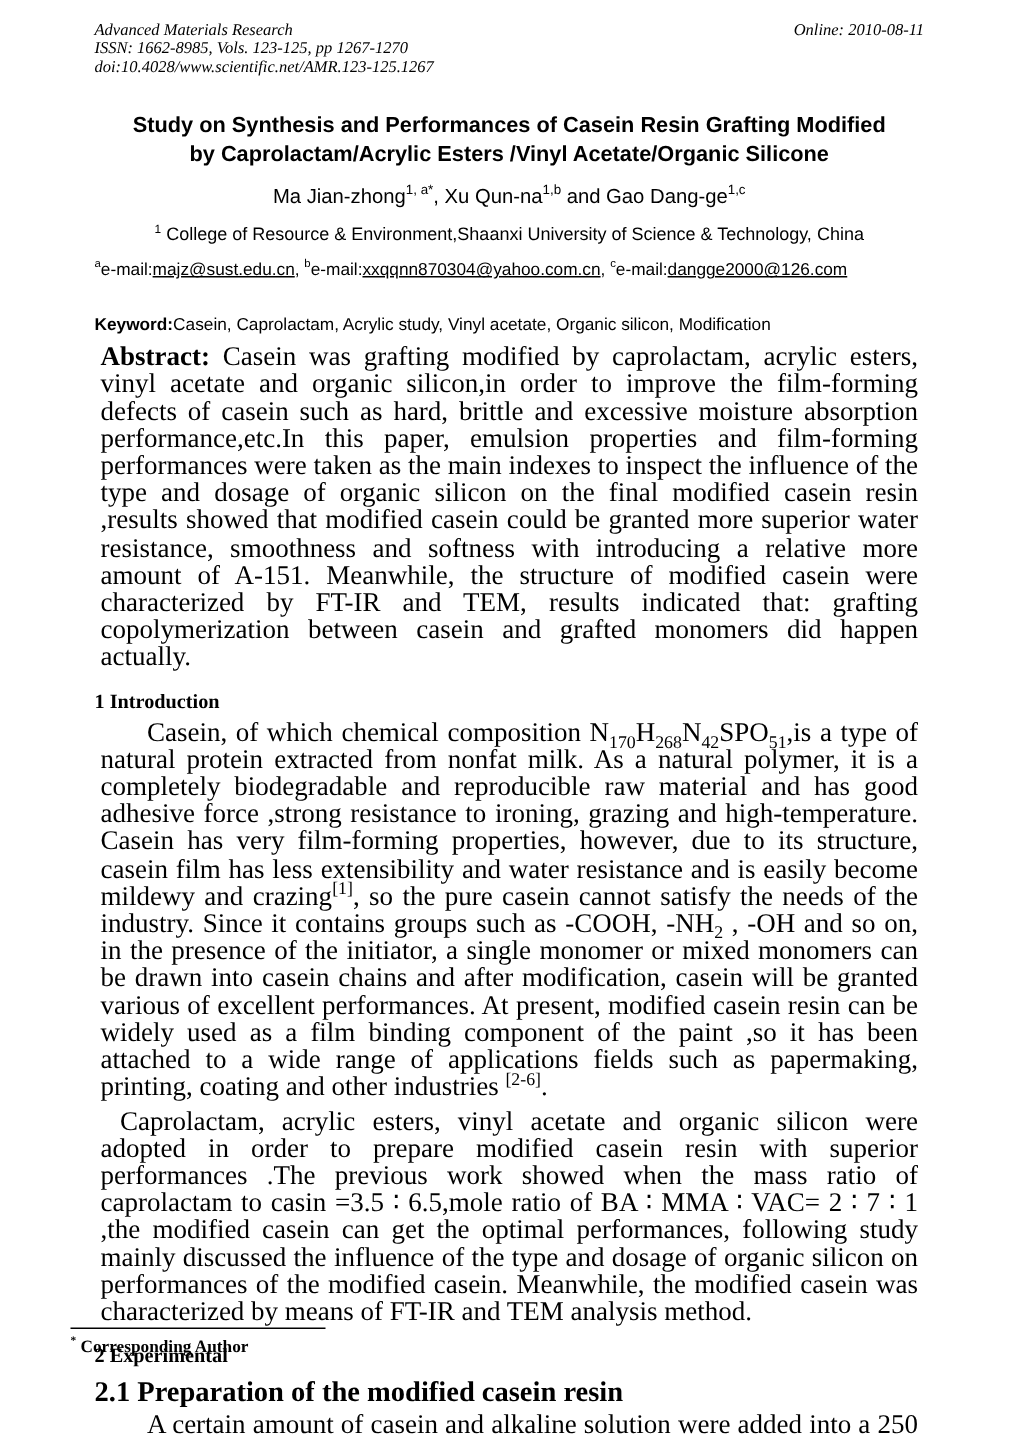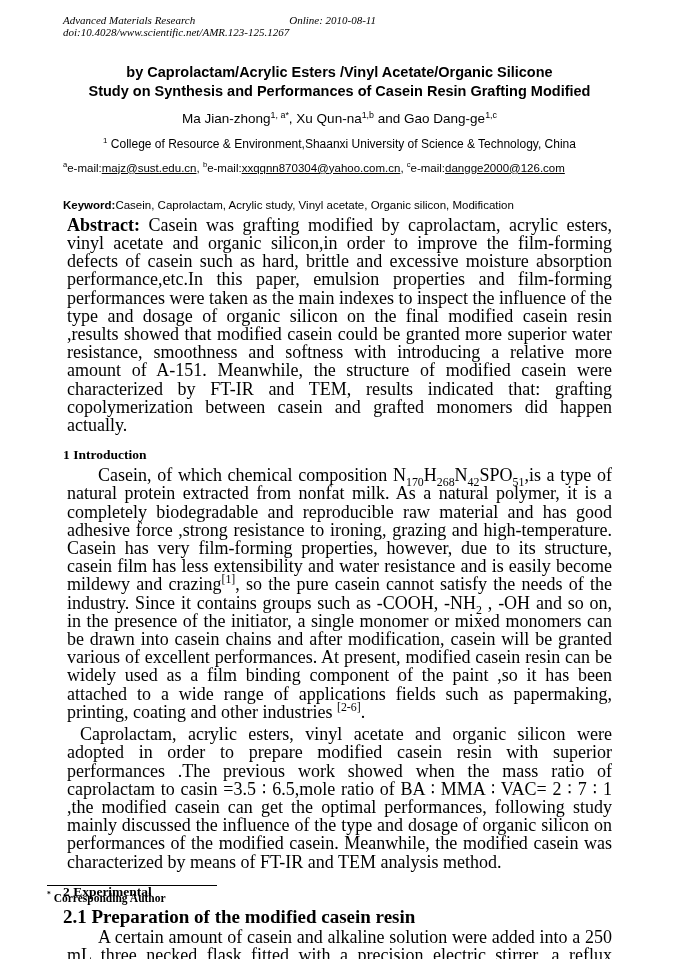--- a/index.html
+++ b/index.html
@@ -8,21 +8,21 @@
     width:678px;height:959px;
     background:#ffffff;
     color:#000;
     font-family:"Liberation Serif", serif;
     box-sizing:border-box;
     padding:14px 62px 0 63px;
     overflow:hidden;
   }
   
   .pub-header{
-    display:flex;align-items:flex-start;
+    display:flex;justify-content:space-between;align-items:flex-start;
     font-style:italic;font-size:11px;line-height:12.4px;
   }
   .pub-left .pub-line{white-space:nowrap;}
   .pub-right{white-space:nowrap;}
   
   .title{
     font-family:"Liberation Sans", sans-serif;
     font-weight:bold;font-size:14.5px;line-height:19px;
     text-align:center;margin:24px 0 0 0;
   }
@@ -67,28 +67,29 @@
   .footnote-text{font-size:11.5px;font-weight:bold;margin:0;line-height:14px;}
 </style>
 </head>
 <body>
 
 <div class="page">
 
   <header class="pub-header">
     <div class="pub-left">
       <div class="pub-line">Advanced Materials Research</div>
+      <div class="pub-line">ISSN: 1662-8985, Vols. 123-125, pp 1267-1270</div>
       <div class="pub-line">doi:10.4028/www.scientific.net/AMR.123-125.1267</div>
     </div>
     <div class="pub-right">Online: 2010-08-11</div>
   </header>
 
   <h1 class="title">
+    <span class="title-line">Study on Synthesis and Performances of Casein Resin Grafting Modified</span>
     <span class="title-line">by Caprolactam/Acrylic Esters /Vinyl Acetate/Organic Silicone</span>
-    <span class="title-line">Study on Synthesis and Performances of Casein Resin Grafting Modified</span>
   </h1>
 
   <p class="authors"><span>Ma Jian-zhong</span><sup>1, a*</sup><span>, Xu Qun-na</span><sup>1,b</sup><span> and Gao Dang-ge</span><sup>1,c</sup></p>
 
   <p class="affiliation"><sup>1</sup><span> College of Resource &amp; Environment,Shaanxi University of Science &amp; Technology, China</span></p>
 
   <p class="emails">
     <span><sup>a</sup><span>e-mail:</span><a class="email-link">majz@sust.edu.cn</a><span>, </span></span><span><sup>b</sup><span>e-mail:</span><a class="email-link">xxqqnn870304@yahoo.com.cn</a><span>, </span></span><span><sup>c</sup><span>e-mail:</span><a class="email-link">dangge2000@126.com</a></span>
   </p>
 

